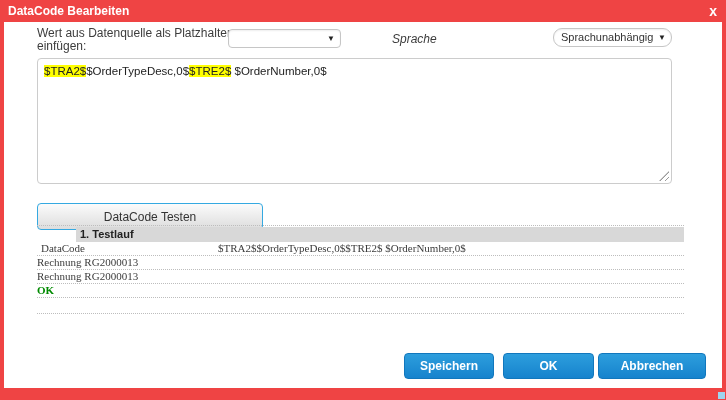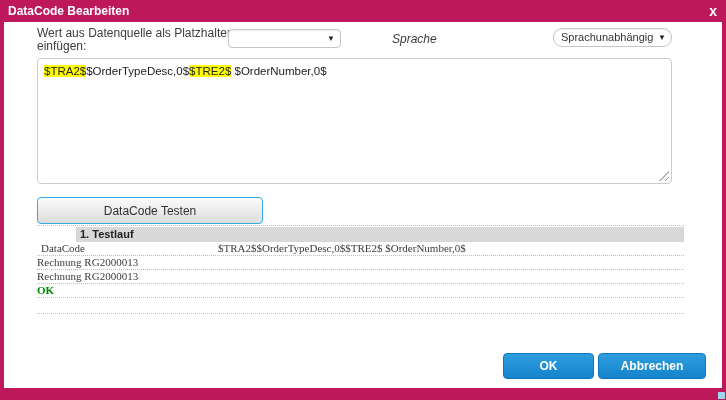--- a/index.html
+++ b/index.html
@@ -5,21 +5,21 @@
   * { margin: 0; padding: 0; box-sizing: border-box; }
   html, body { width: 726px; height: 400px; }
   body {
     font-family: "Liberation Sans", sans-serif;
     background: #e8e8e8;
   }
   .dialog {
     position: relative;
     width: 726px;
     height: 400px;
-    background: #be185d;
+    background: #ef4444;
     overflow: hidden;
   }
   .titlebar {
     position: absolute;
     left: 0; top: 0; right: 0;
     height: 22px;
     color: #ffffff;
     font-size: 12px;
     font-weight: bold;
     line-height: 22px;
@@ -103,21 +103,21 @@
       135deg,
       transparent 0 3px,
       #9a9a9a 3px 4px
     );
     clip-path: polygon(100% 0, 100% 100%, 0 100%);
     cursor: nwse-resize;
   }
   
   .btn-test {
     position: absolute;
-    left: 33px; top: 175px;
+    left: 33px; top: 181px;
     width: 226px; height: 27px;
     background: linear-gradient(#fbfbfb, #dddddd);
     border: 1px solid #35a9e1;
     border-radius: 4px;
     font-family: "Liberation Sans", sans-serif;
     font-size: 12px;
     color: #333333;
     cursor: pointer;
   }
   
@@ -216,19 +216,20 @@
       </div>
       <div class="tt-row">
         <div class="tt-value">Rechnung RG2000013</div>
       </div>
       <div class="tt-row">
         <div class="tt-value status-ok">OK</div>
       </div>
       <div class="tt-spacer"></div>
     </div>
 
+    <button class="btn-blue btn-save">Speichern</button>
     <button class="btn-blue btn-ok">OK</button>
     <button class="btn-blue btn-cancel">Abbrechen</button>
 
   </div>
 
   <div class="frame-grip"></div>
 </div>
 
 </body></html>

